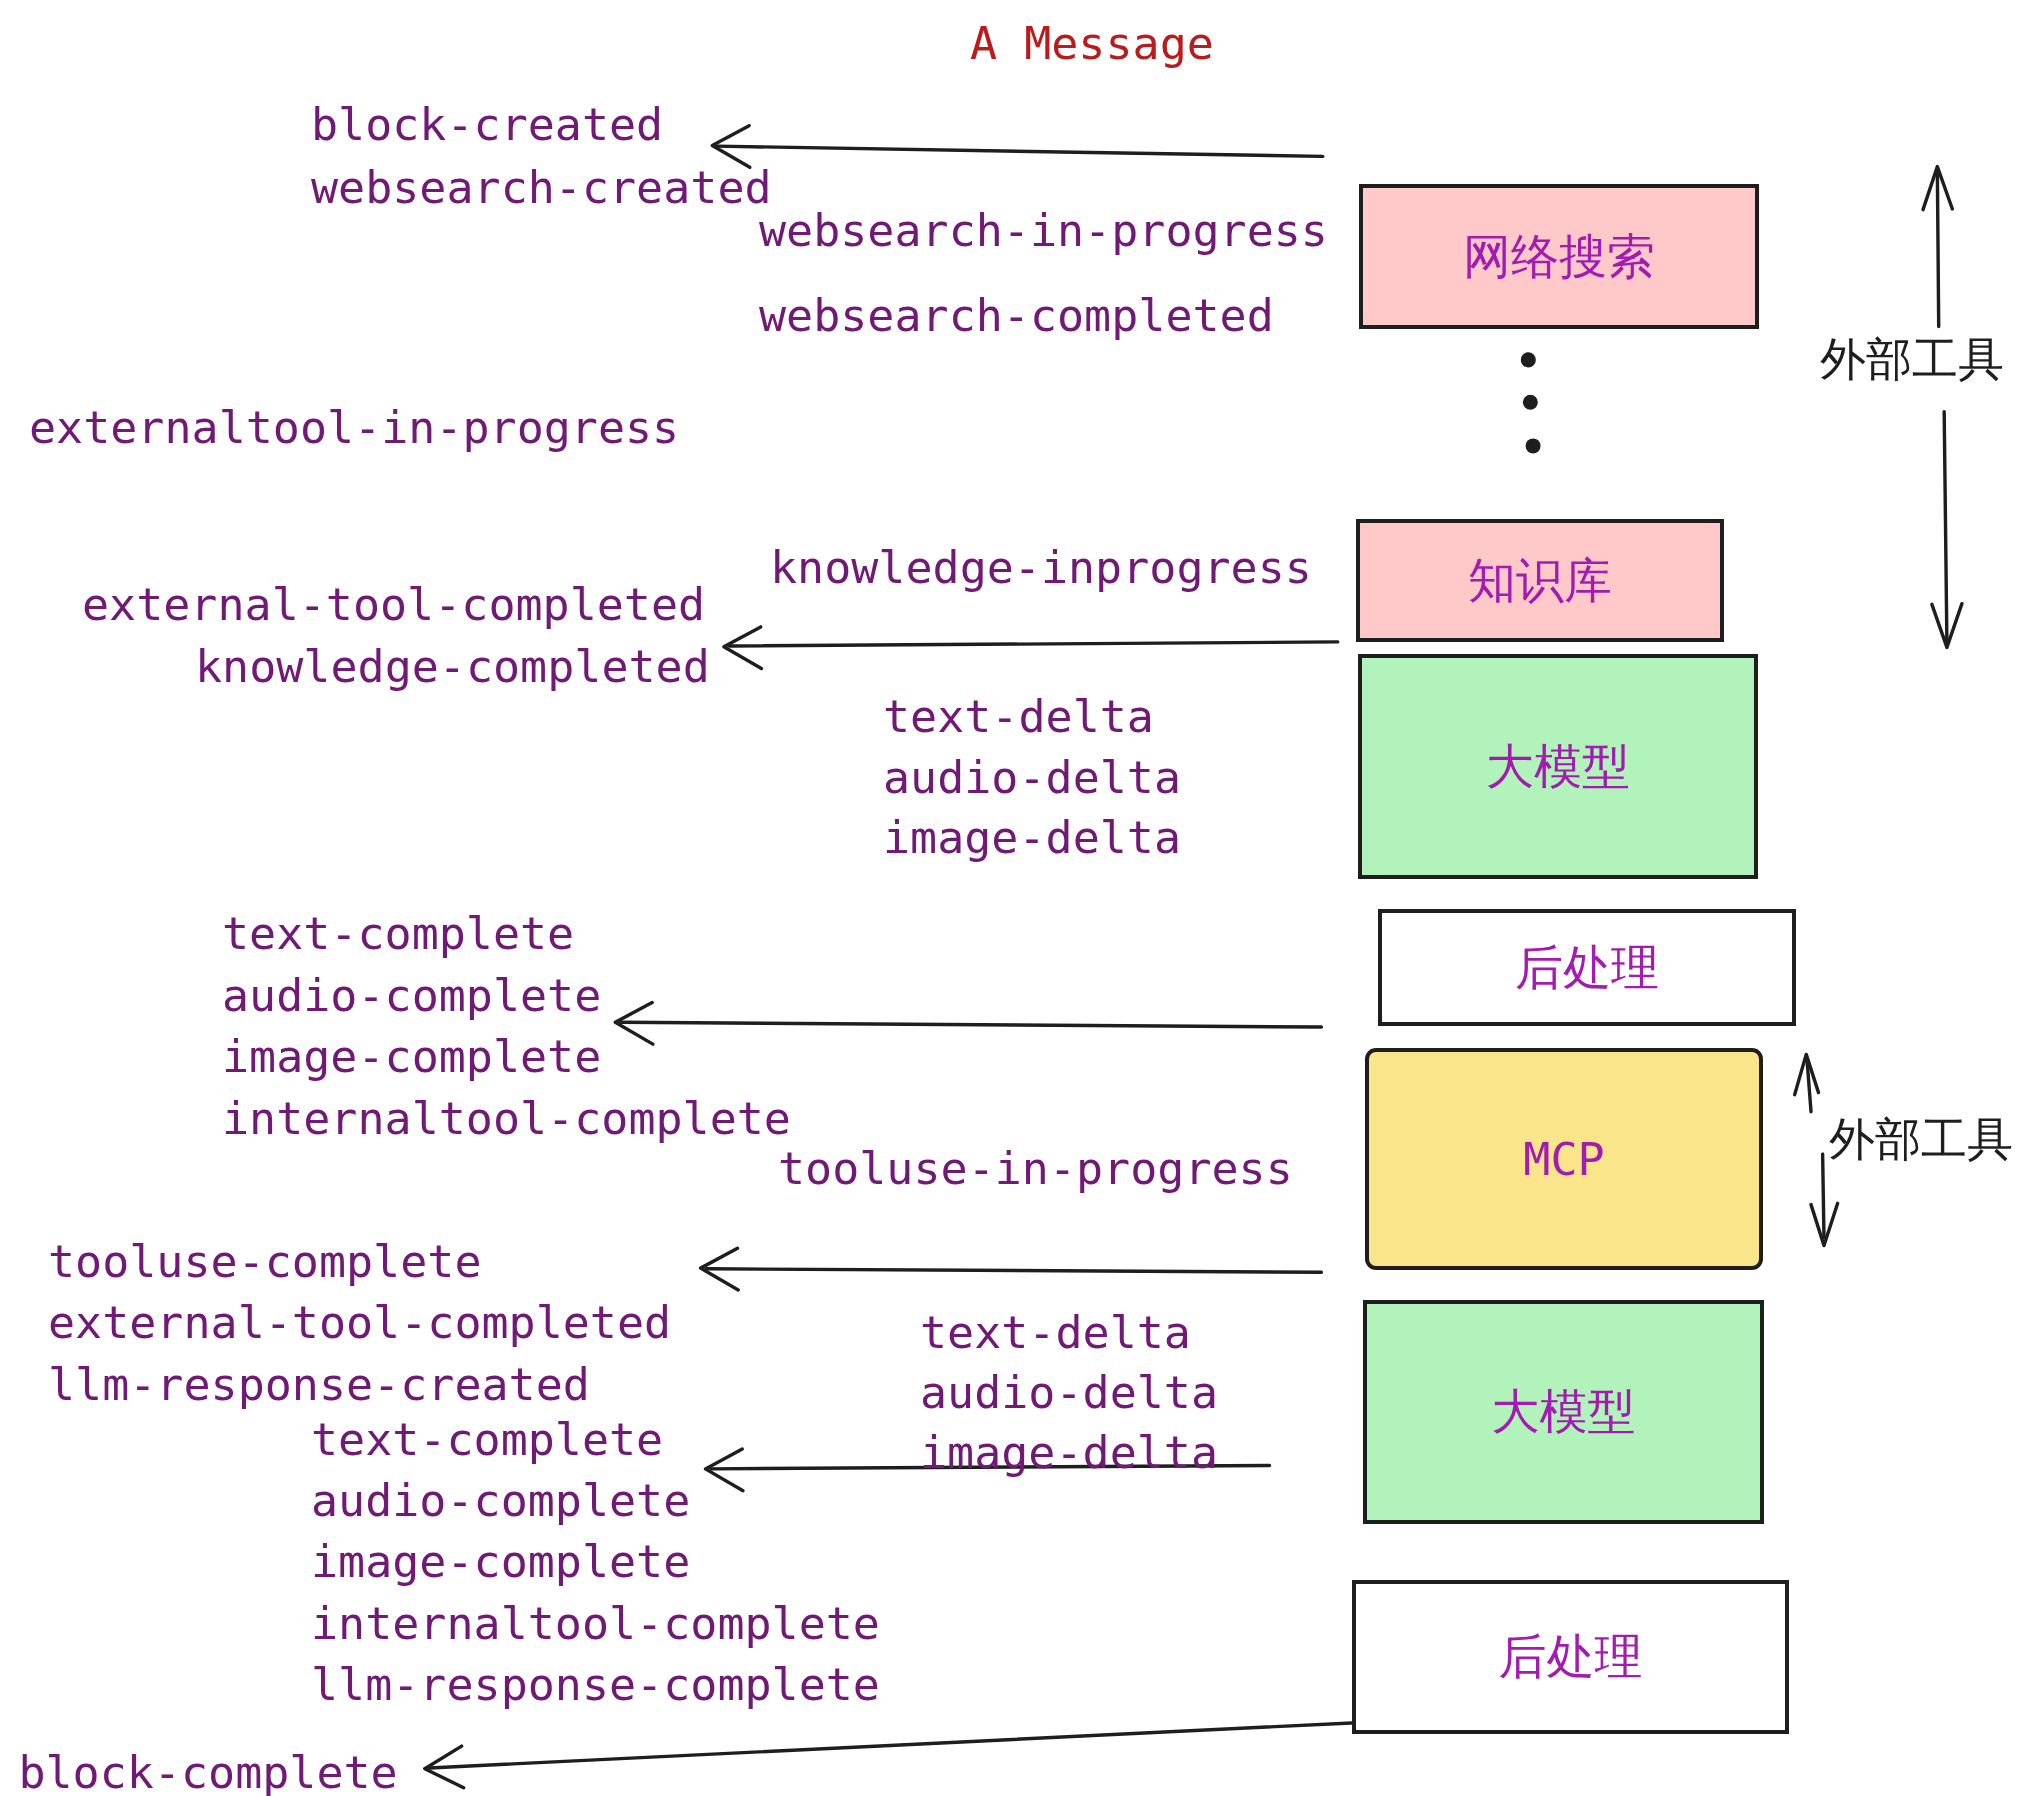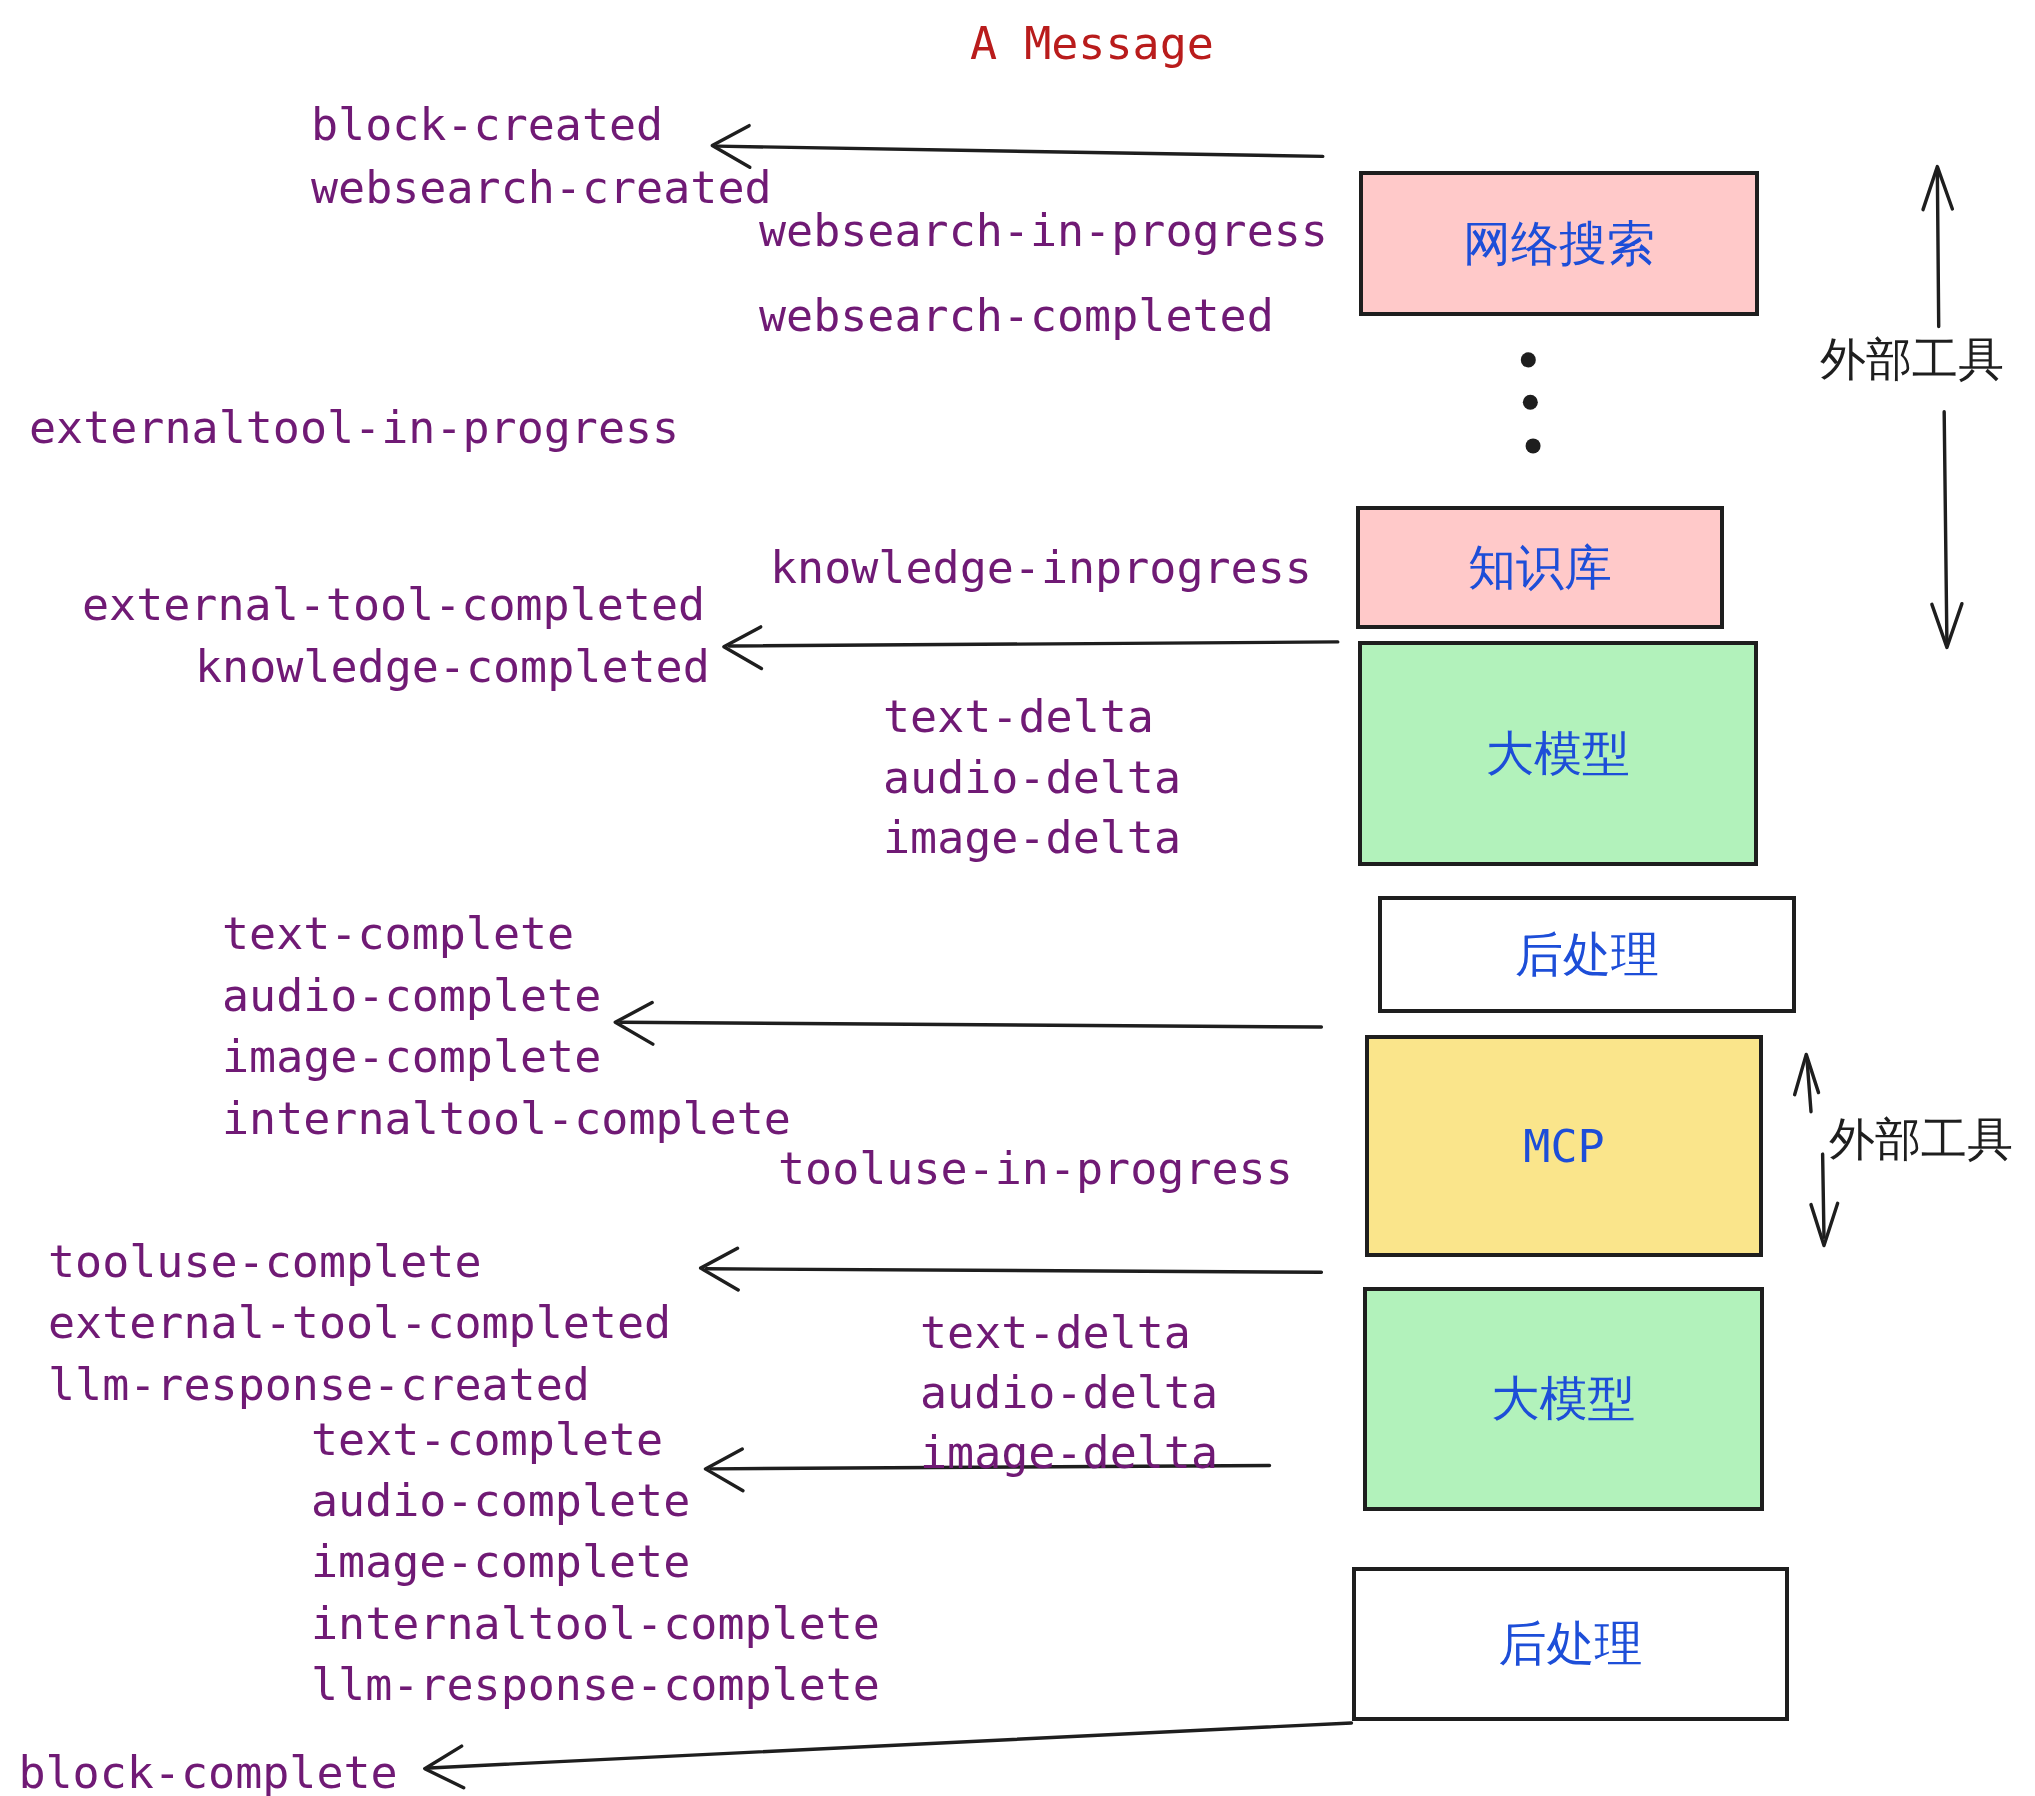--- a/index.html
+++ b/index.html
@@ -15,24 +15,25 @@
     position:absolute;font-size:45px;line-height:1.0;white-space:nowrap;
     font-family:"DejaVu Sans Mono","Liberation Mono",monospace;color:#701a75;
   }
   .title{
     position:absolute;left:970px;top:20.5px;font-size:45px;line-height:1.0;
     white-space:nowrap;color:#b91c1c;
   }
   .box{
     position:absolute;border:4.1px solid #1e1e1e;box-sizing:border-box;
     display:flex;align-items:center;justify-content:center;
-    font-family:"Liberation Sans","DejaVu Sans",sans-serif;font-size:48px;color:#1d4ed8;
+    font-family:"Liberation Sans","DejaVu Sans",sans-serif;font-size:48px;color:#a21caf;
     white-space:nowrap;
+    margin-top:13px;
   }
-  .box.mono{font-family:"DejaVu Sans Mono","Liberation Mono",monospace;font-size:45px;}
+  .box.mono{font-family:"DejaVu Sans Mono","Liberation Mono",monospace;font-size:45px;border-radius:11px;}
   .side-label{
     position:absolute;font-family:"Liberation Sans","DejaVu Sans",sans-serif;
     font-size:46px;line-height:1.0;color:#1e1e1e;white-space:nowrap;
   }
 </style>
 </head>
 <body>
 
 <svg id="connector-layer" viewBox="0 0 2980 2630" xmlns="http://www.w3.org/2000/svg">
 

